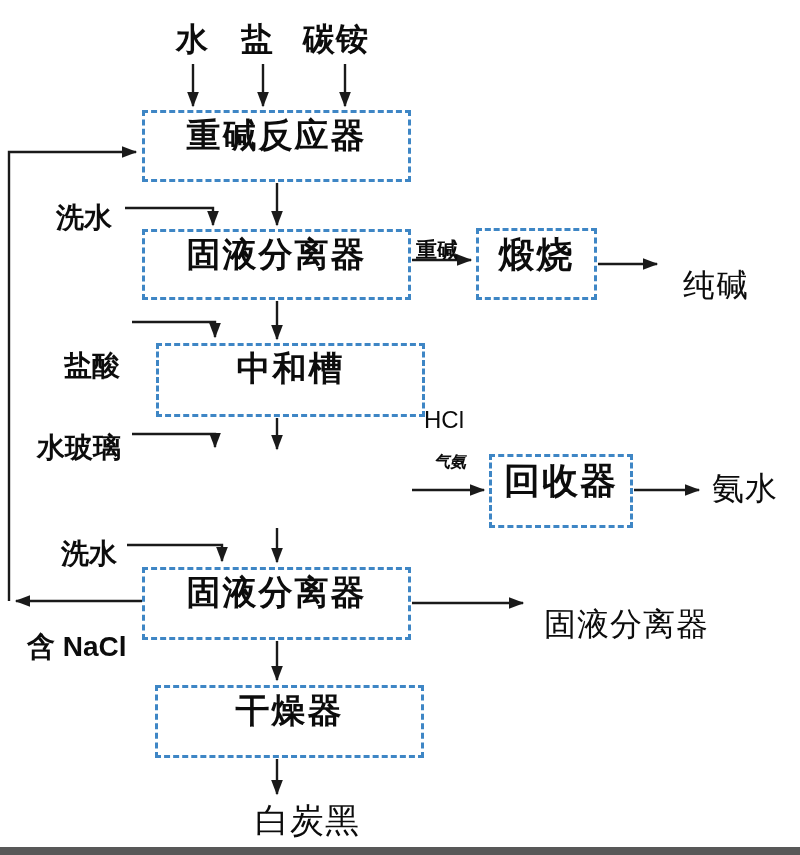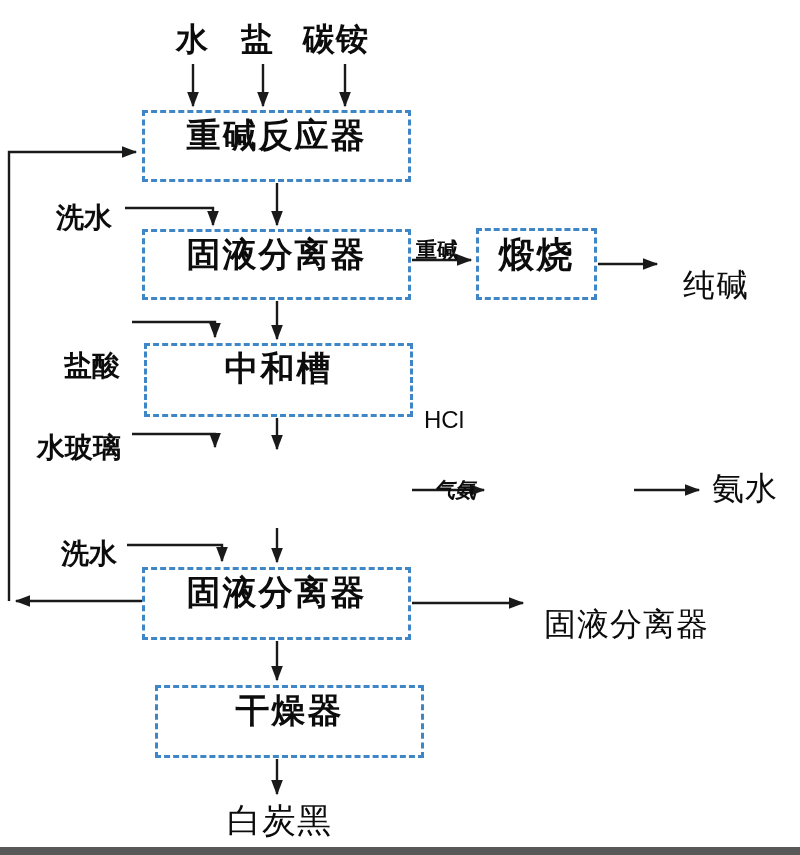--- a/index.html
+++ b/index.html
@@ -13,23 +13,23 @@
     display:flex;align-items:flex-start;justify-content:center;
     font-weight:bold;font-size:34px;letter-spacing:2px;color:#0c0c0c;
     box-sizing:border-box;
   }
   .pbox.small{font-size:36px;}
   .lbl{position:absolute;white-space:nowrap;color:#0c0c0c;}
   .lbl.top-in{font-weight:bold;font-size:32px;letter-spacing:1px;}
   .lbl.side-in{font-weight:bold;font-size:28px;}
   .lbl.stream{font-weight:bold;font-size:21px;}
   .lbl.stream-plain{font-weight:normal;font-size:24px;}
-  .lbl.stream-italic{font-style:italic;font-weight:600;font-size:21px;margin-top:24px;}
+  .lbl.stream-italic{font-style:italic;font-weight:600;font-size:16px;}
   .lbl.out{font-weight:normal;font-size:32px;letter-spacing:1px;margin-top:16px;}
-  .lbl.out-big{font-weight:normal;font-size:34px;letter-spacing:1px;}
+  .lbl.out-big{font-weight:normal;font-size:34px;letter-spacing:1px;margin-left:28px;}
   #footer-bar{position:absolute;left:0;top:847px;width:800px;height:8px;background:#3b3b3b;opacity:.85;}
 </style>
 </head>
 <body>
 
 <div id="stage">
 
   <svg id="arrows" viewBox="0 0 800 855">
     <defs>
       <marker id="ah" markerWidth="7" markerHeight="6" refX="6" refY="2.5" orient="auto" markerUnits="strokeWidth">
@@ -67,38 +67,42 @@
   <div class="lbl top-in" style="left:176px;top:18px;">水</div>
   <div class="lbl top-in" style="left:241px;top:18px;">盐</div>
   <div class="lbl top-in" style="left:303px;top:18px;">碳铵</div>
 
   <div class="pbox" style="left:142px;top:110px;width:269px;height:72px;">
     <span>重碱反应器</span>
   </div>
   <div class="pbox" style="left:142px;top:229px;width:269px;height:71px;">
     <span>固液分离器</span>
   </div>
-  <div class="pbox" style="left:144px;top:343px;width:269px;height:74px;">
+  <div class="pbox" style="left:156px;top:343px;width:269px;height:74px;">
     <span>中和槽</span>
   </div>
   <div class="pbox" style="left:142px;top:567px;width:269px;height:73px;">
     <span>固液分离器</span>
   </div>
   <div class="pbox" style="left:155px;top:685px;width:269px;height:73px;">
     <span>干燥器</span>
   </div>
 
   <div class="pbox small" style="left:476px;top:228px;width:121px;height:72px;">
     <span>煅烧</span>
   </div>
+  <div class="pbox small" style="left:489px;top:454px;width:144px;height:74px;">
+    <span>回收器</span>
+  </div>
 
   <div class="lbl side-in" style="left:56px;top:199px;">洗水</div>
   <div class="lbl side-in" style="left:64px;top:328px;margin-top:19px;">盐酸</div>
   <div class="lbl side-in" style="left:37px;top:429px;">水玻璃</div>
   <div class="lbl side-in" style="left:61px;top:535px;">洗水</div>
+  <div class="lbl side-in" style="left:27px;top:628px;">含 NaCl</div>
 
   <div class="lbl stream" style="left:416px;top:236px;">重碱</div>
   <div class="lbl stream-plain" style="left:424px;top:406px;text-align:right;">HCl</div>
   <div class="lbl stream-italic" style="left:434px;top:452px;">气氨</div>
 
   <div class="lbl out" style="left:683px;top:248px;">纯碱</div>
   <div class="lbl out" style="left:712px;top:451px;font-family:Liberation Serif, serif;">氨水</div>
   <div class="lbl out" style="left:544px;top:587px;">固液分离器</div>
   <div class="lbl out-big" style="left:227px;top:798px;">白炭黑</div>
 

